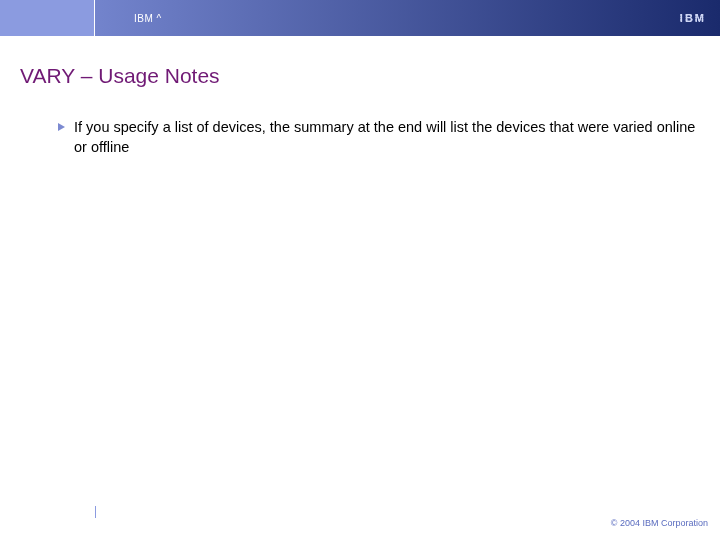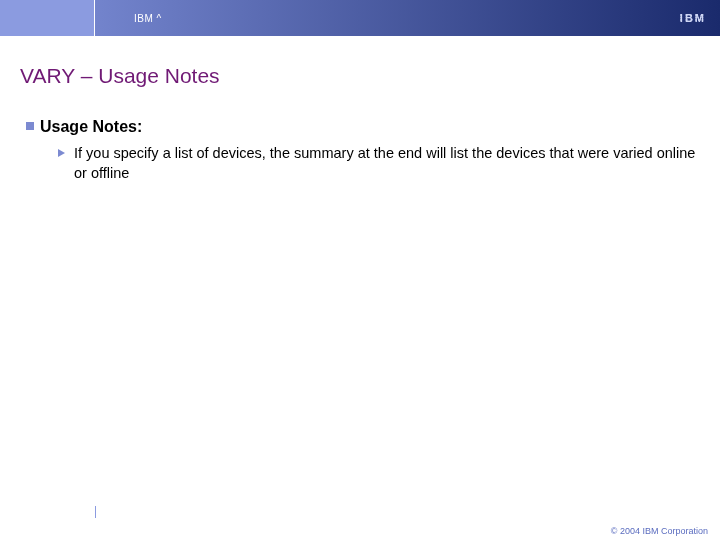--- a/index.html
+++ b/index.html
@@ -114,37 +114,36 @@
     position: absolute;
     left: 95px;
     bottom: 22px;
     width: 1px;
     height: 12px;
     background: #8b9be0;
   }
   .footer-copyright {
     position: absolute;
     right: 12px;
-    bottom: 4px;
+    bottom: 12px;
     font-size: 9px;
     color: #5a6cbf;
   }
 </style>
 </head>
 <body>
 
 <div class="header">
   <div class="header-left-block"></div>
   <div class="header-brand">IBM ^</div>
   <div class="header-logo"><span>IBM</span></div>
 </div>
 
 <h1 class="slide-title">VARY – Usage Notes</h1>
 
 <div class="content">
-  <div class="section-heading">Usage Notes:</div>
   <ul class="bullet-list">
     <li class="bullet-item">If you specify a list of devices, the summary at the end will list the devices that were varied online or offline</li>
   </ul>
 </div>
 
 <div class="footer-line"></div>
 <div class="footer-copyright">© 2004 IBM Corporation</div>
 
 </body></html>

